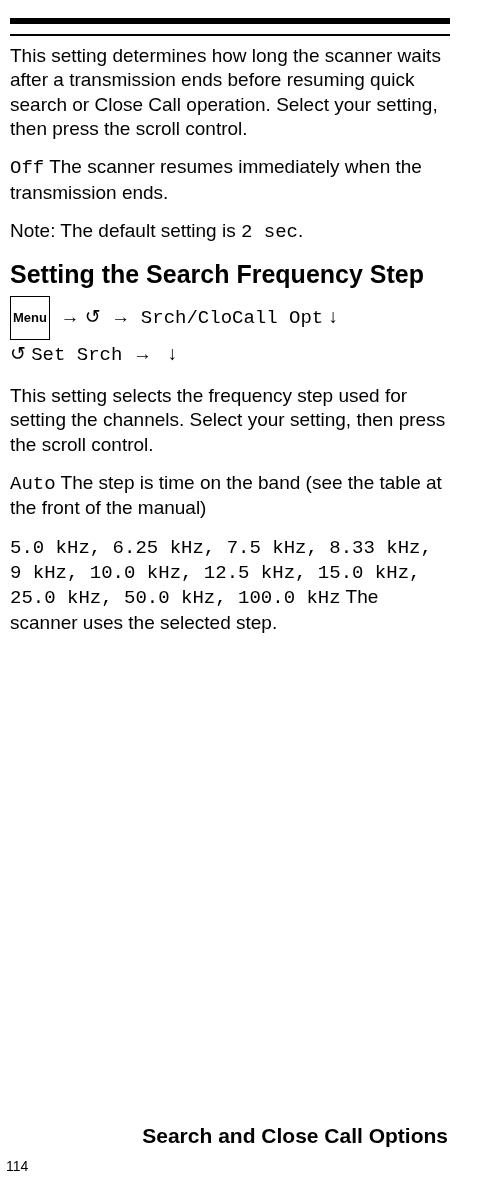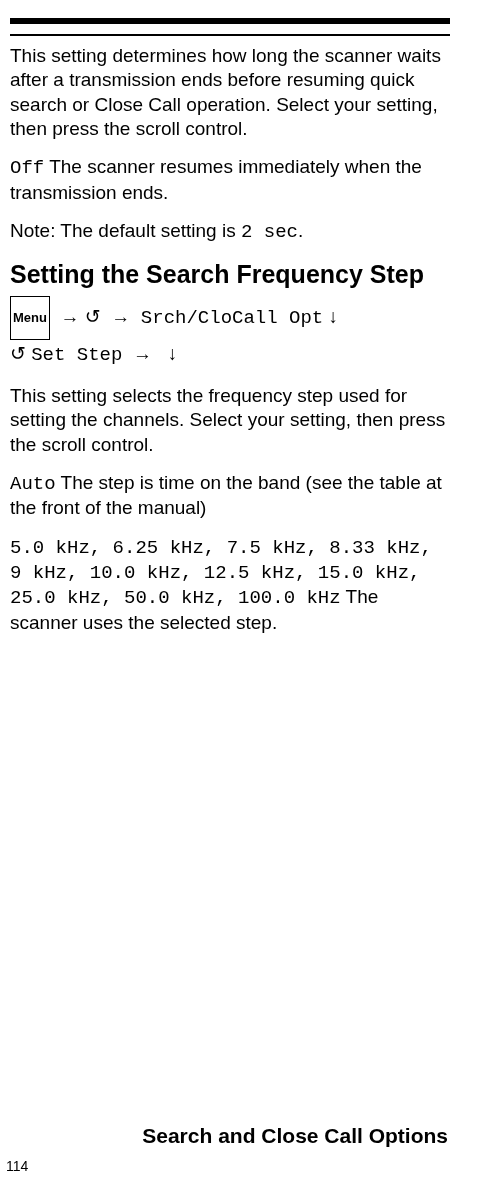--- a/index.html
+++ b/index.html
@@ -40,21 +40,21 @@
     <h2 class="heading">Setting the Search Frequency Step</h2>
 
     <div class="navline">
       <span class="menu-box">Menu</span>
       &nbsp;<span class="sym">→</span>
       <span class="sym">↺</span>
       &nbsp;<span class="sym">→</span>&nbsp;
       <span class="mono">Srch/CloCall Opt</span>
       <span class="sym">↓</span><br>
       <span class="sym">↺</span>
-      <span class="mono">Set Step</span>
+      <span class="mono">Set Srch</span>
       &nbsp;<span class="sym">→</span>&nbsp;
       &nbsp;<span class="sym">↓</span>
     </div>
 
     <p>This setting selects the frequency step used for setting the channels. Select your setting, then press the scroll control.</p>
 
     <p>
       <span class="mono">Auto</span><span> The step is time on the band (see the table at the front of the manual)</span>
     </p>
 

